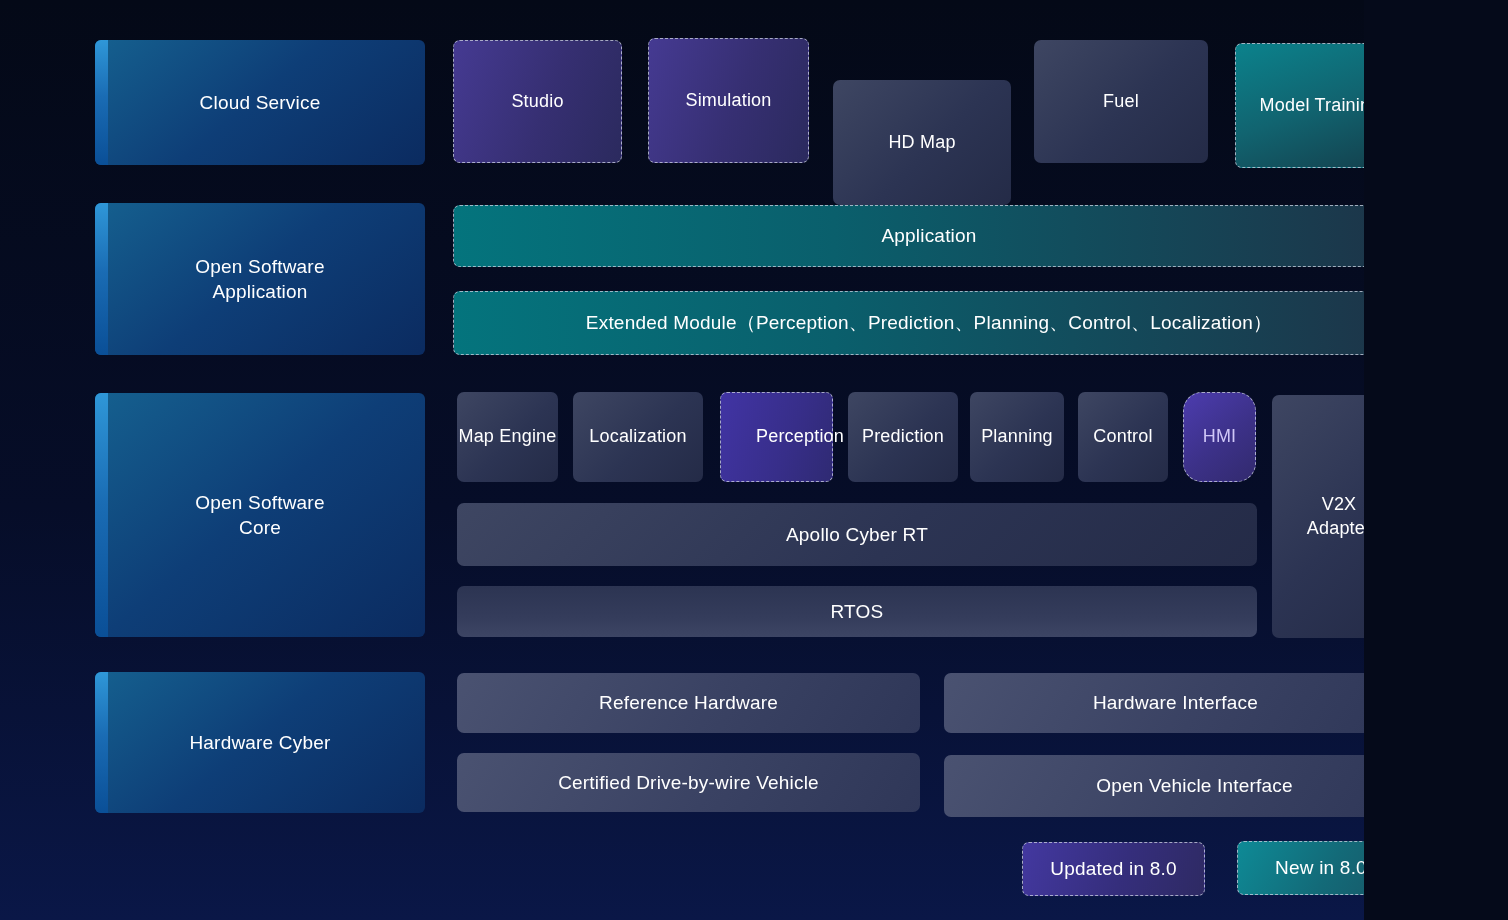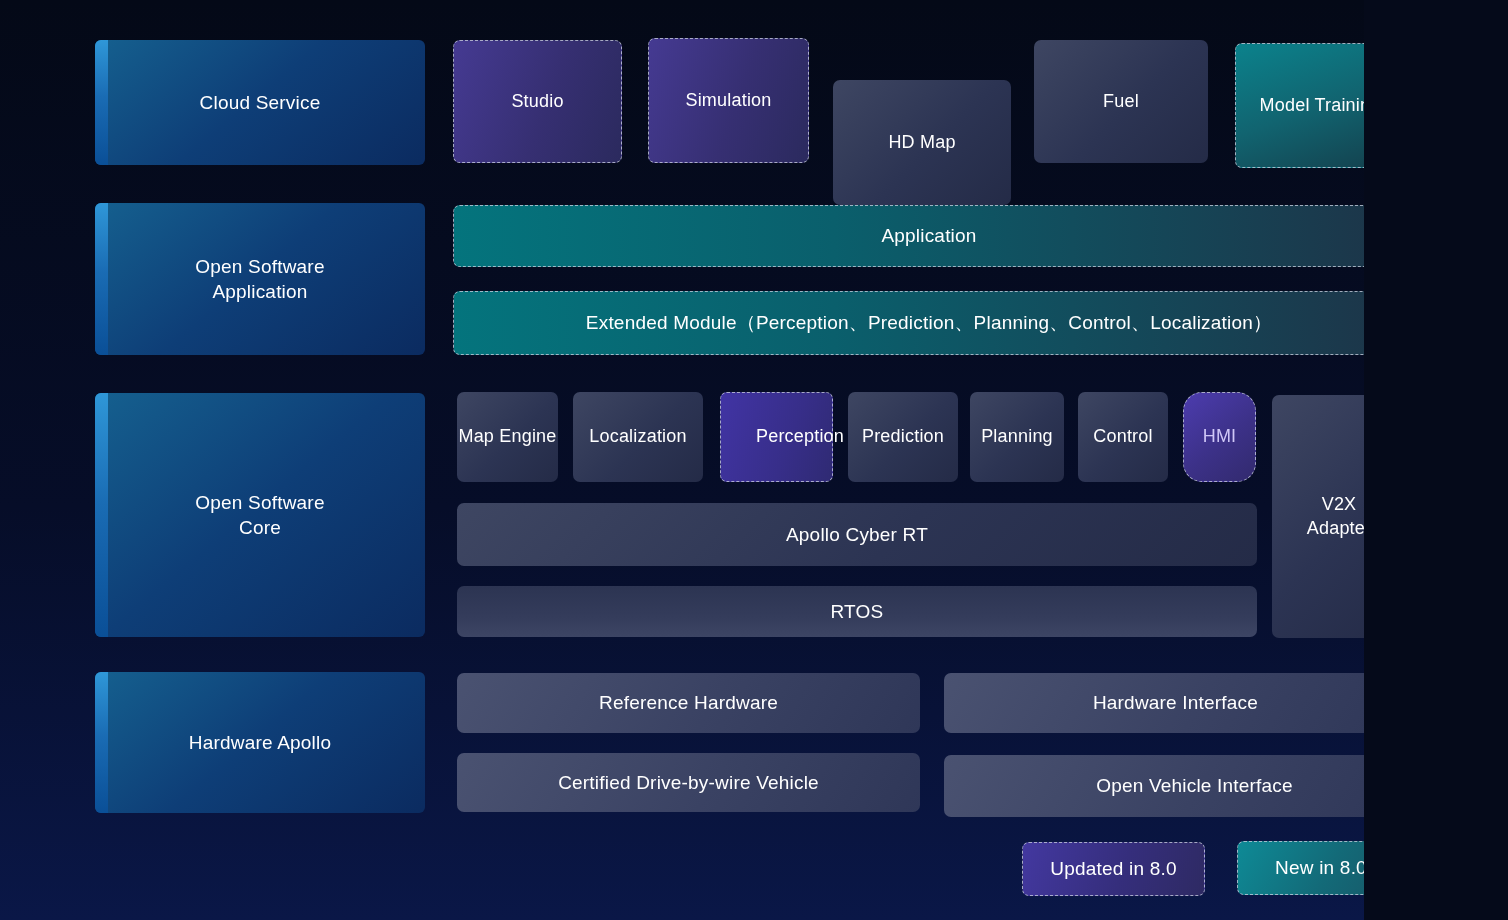--- a/index.html
+++ b/index.html
@@ -59,21 +59,21 @@
     <span class="lbl">Open Software Application</span>
   </div>
 
   <div class="box blue wrap-170" style="left:95px; top:393px; width:330px; height:244px;">
     <div class="strip"></div>
     <span class="lbl">Open Software Core</span>
   </div>
 
   <div class="box blue" style="left:95px; top:672px; width:330px; height:141px;">
     <div class="strip"></div>
-    <span class="lbl">Hardware Apollo</span>
+    <span class="lbl">Hardware Cyber</span>
   </div>
 
   <div class="box purple dashed" style="left:648px; top:38px; width:161px; height:125px;">
     <span class="lbl">Simulation</span>
   </div>
   <div class="box purple dashed" style="left:453px; top:40px; width:169px; height:123px;">
     <span class="lbl">Studio</span>
   </div>
   <div class="box slate" style="left:833px; top:38px; width:178px; height:125px;margin-top:42px;">
     <span class="lbl">HD Map</span>

